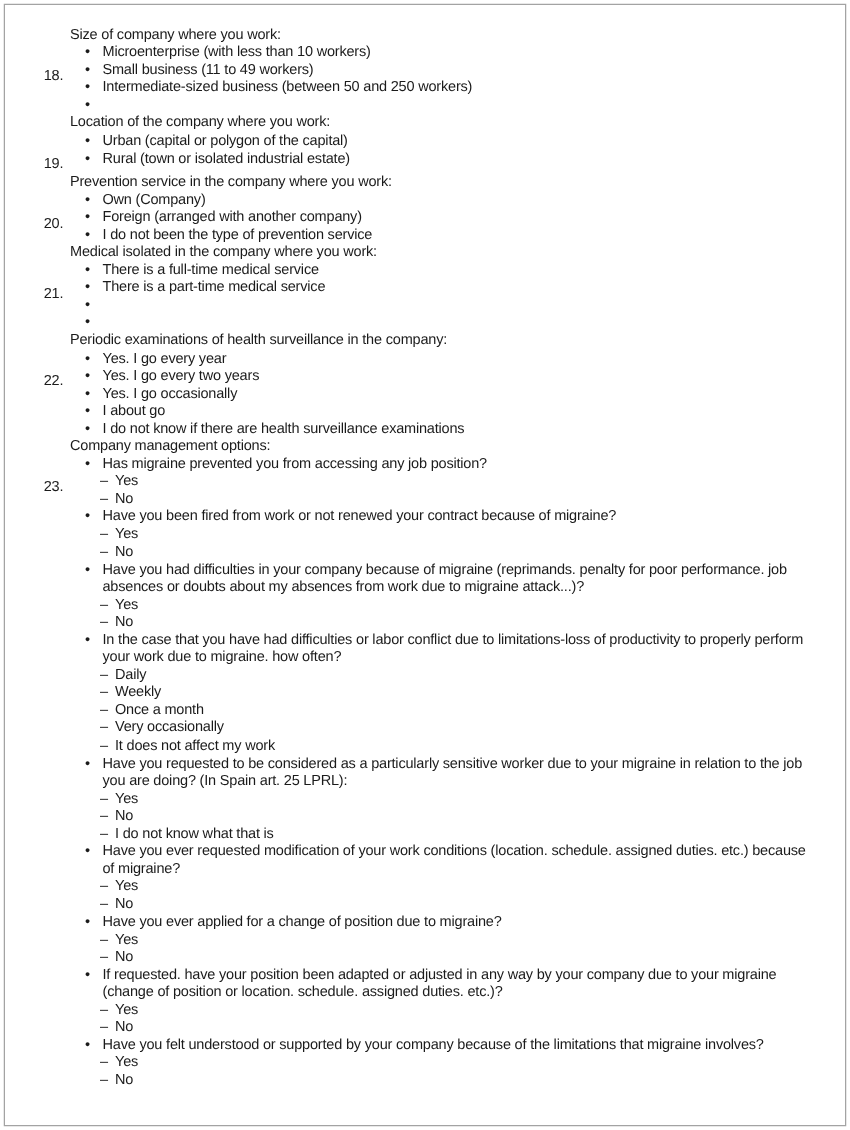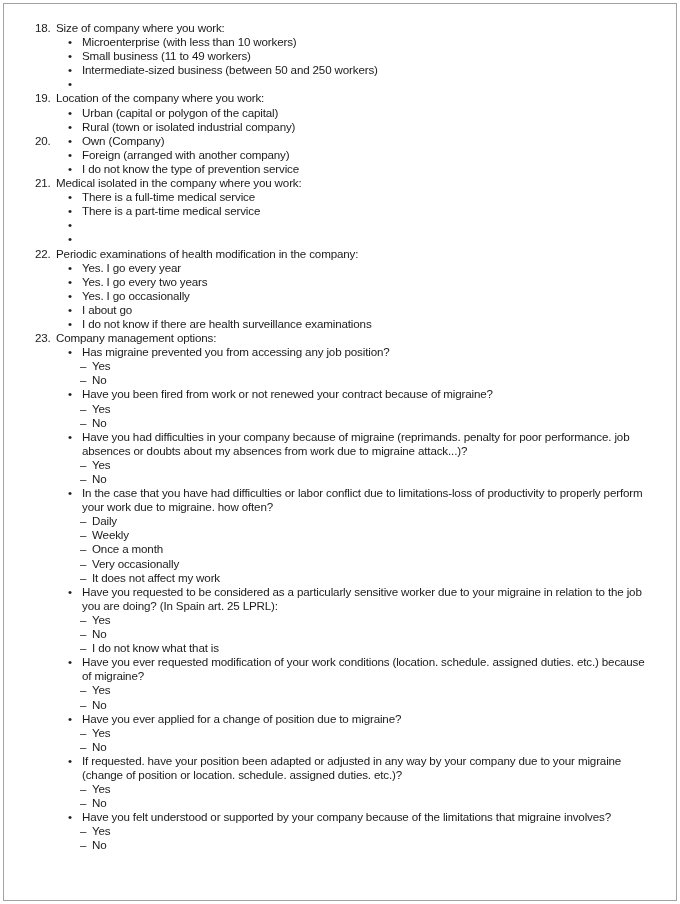--- a/index.html
+++ b/index.html
@@ -9,21 +9,21 @@
     font-size: 11.6px; line-height: 14.1px;
     color: #1b1b1b; letter-spacing: -0.15px;
     -webkit-font-smoothing: antialiased;
   }
   .page {
     position: absolute; left: 3px; top: 3px; right: 3px; bottom: 3px;
     border: 1px solid #a3a3a3; background: #ffffff;
     box-sizing: border-box; padding: 17px 28px 0 31px; overflow: hidden;
   }
   .row { display: flex; align-items: flex-start; }
-  .q-num { flex: 0 0 21px; }
+  .q-num { flex: 0 0 21px; margin-top: 33px; }
   .q-body { flex: 1; min-width: 0; }
   .opt-row { padding-left: 12px; }
   .opt-row .marker { flex: 0 0 14px; }
   .sub-row { padding-left: 24px; }
   .sub-row .marker { flex: 0 0 12px; }
   .marker { user-select: none; }
   .opt-text, .sub-text, .q-text { min-width: 0; }
 </style>
 </head>
 <body style="color: rgb(27, 27, 27);">
@@ -54,38 +54,39 @@
       <div class="row q-row">
         <span class="q-num">19.</span>
         <div class="q-body">
           <div class="q-text">Location of the company where you work:</div>
           <div class="row opt-row">
             <span class="marker">•</span>
             <div class="opt-text">Urban (capital or polygon of the capital)</div>
           </div>
           <div class="row opt-row">
             <span class="marker">•</span>
-            <div class="opt-text">Rural (town or isolated industrial company)</div>
+            <div class="opt-text">Rural (town or isolated industrial estate)</div>
           </div>
         </div>
       </div>
       <div class="row q-row">
         <span class="q-num">20.</span>
         <div class="q-body">
+          <div class="q-text">Prevention service in the company where you work:</div>
           <div class="row opt-row">
             <span class="marker">•</span>
             <div class="opt-text">Own (Company)</div>
           </div>
           <div class="row opt-row">
             <span class="marker">•</span>
             <div class="opt-text">Foreign (arranged with another company)</div>
           </div>
           <div class="row opt-row">
             <span class="marker">•</span>
-            <div class="opt-text">I do not know the type of prevention service</div>
+            <div class="opt-text">I do not been the type of prevention service</div>
           </div>
         </div>
       </div>
       <div class="row q-row">
         <span class="q-num">21.</span>
         <div class="q-body">
           <div class="q-text">Medical isolated in the company where you work:</div>
           <div class="row opt-row">
             <span class="marker">•</span>
             <div class="opt-text">There is a full-time medical service</div>
@@ -98,21 +99,21 @@
             <span class="marker">•</span>
           </div>
           <div class="row opt-row">
             <span class="marker">•</span>
           </div>
         </div>
       </div>
       <div class="row q-row">
         <span class="q-num">22.</span>
         <div class="q-body">
-          <div class="q-text">Periodic examinations of health modification in the company:</div>
+          <div class="q-text">Periodic examinations of health surveillance in the company:</div>
           <div class="row opt-row">
             <span class="marker">•</span>
             <div class="opt-text">Yes. I go every year</div>
           </div>
           <div class="row opt-row">
             <span class="marker">•</span>
             <div class="opt-text">Yes. I go every two years</div>
           </div>
           <div class="row opt-row">
             <span class="marker">•</span>

